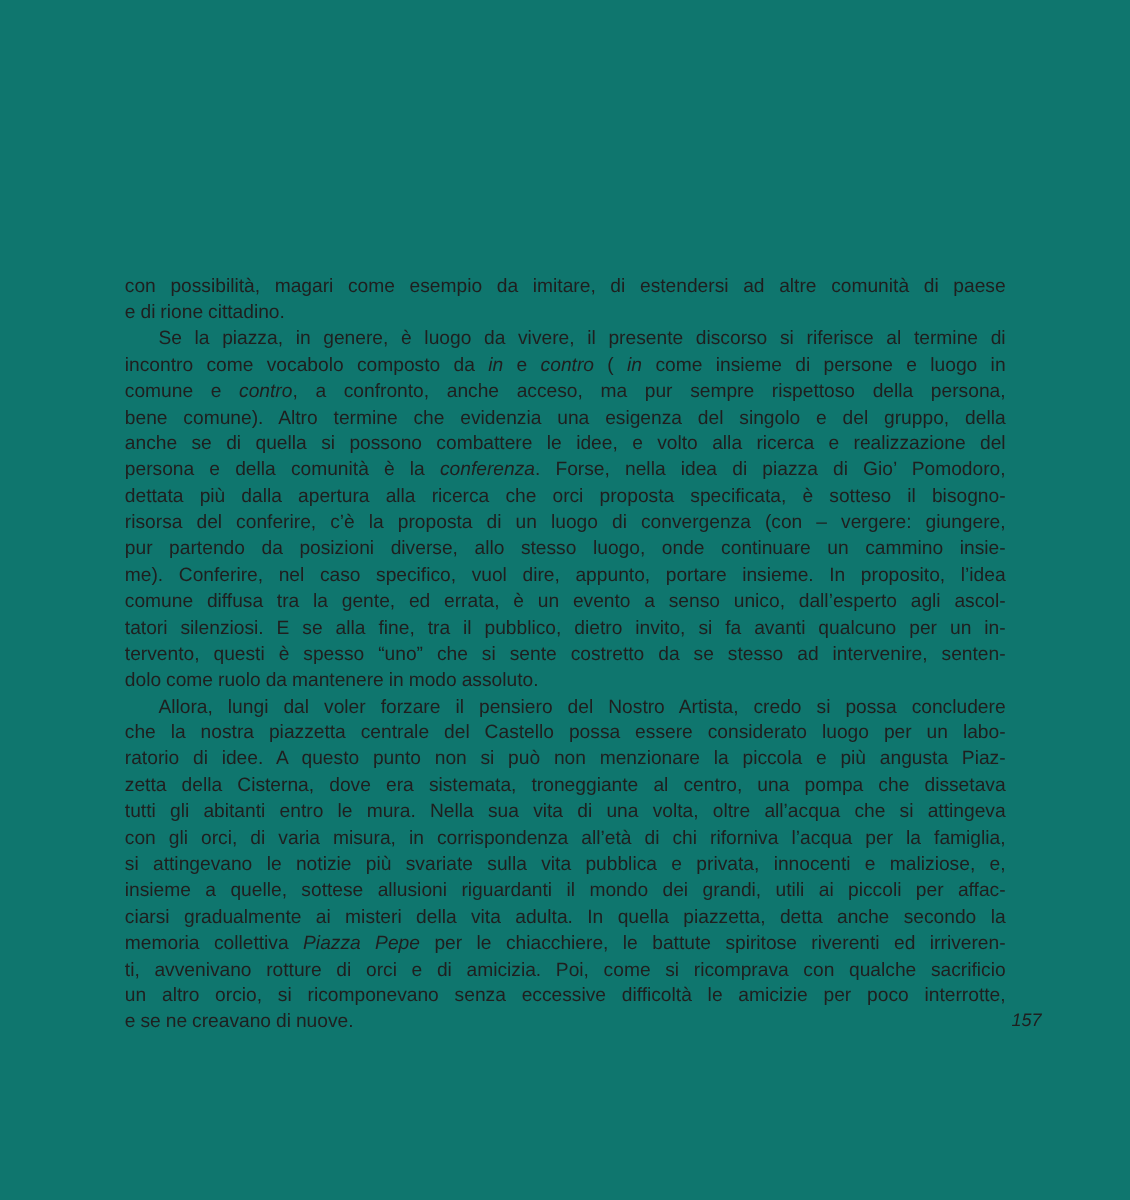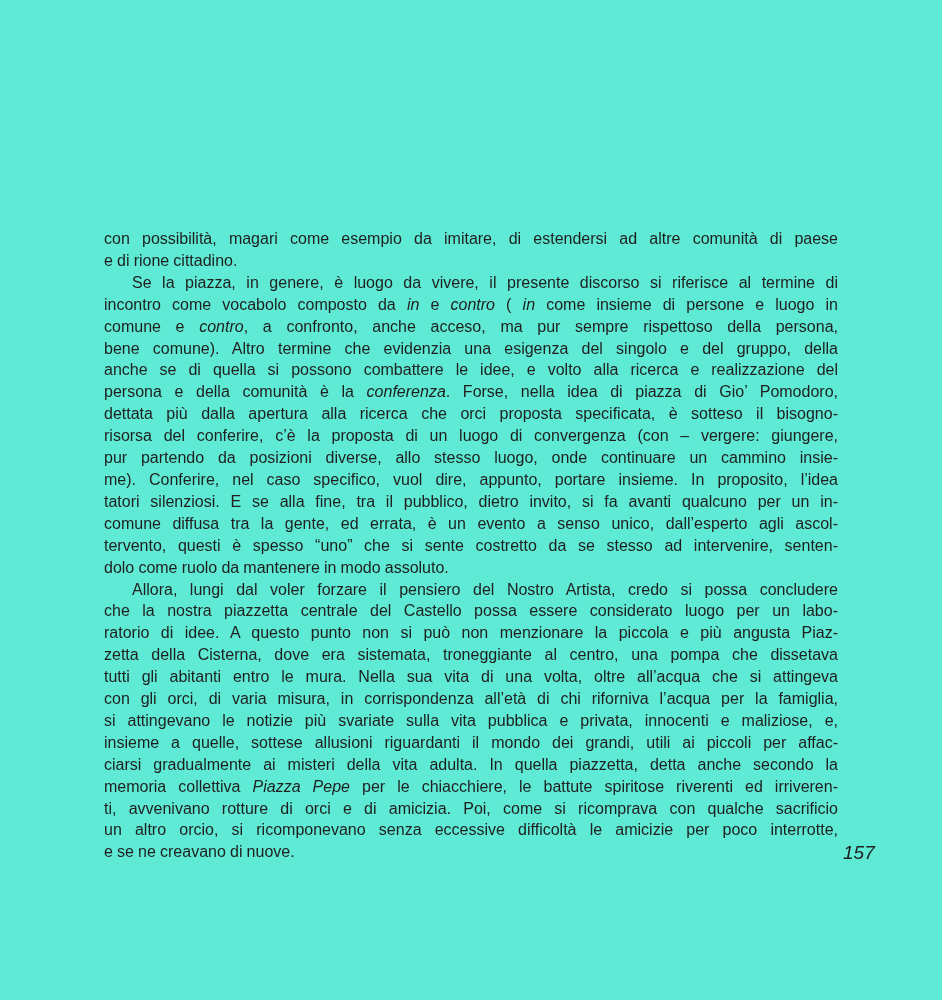--- a/index.html
+++ b/index.html
@@ -4,21 +4,21 @@
 <style>
   html, body {
     margin: 0;
     padding: 0;
     background: #ffffff;
   }
   .page {
     position: relative;
     width: 942px;
     height: 1000px;
-    background: #5eead4;
+    background: #0f766e;
     font-family: "Liberation Sans", sans-serif;
     color: #1f1f1f;
     overflow: hidden;
   }
   .text-block {
     position: absolute;
     left: 104px;
     top: 228px;
     width: 734px;
     font-size: 16px;
@@ -36,21 +36,21 @@
   .line.indent {
     text-indent: 28px;
   }
   .line i {
   }
   .folio {
     position: absolute;
     left: 843px;
     top: 842px;
     width: 60px;
-    font-size: 19px;
+    font-size: 15px;
     font-style: italic;
     color: #1f1f1f;
   }
 </style>
 </head>
 <body>
 
 <div class="page">
   <div class="text-block" id="text-block">
       <div class="line"><span>con possibilità, magari come esempio da imitare, di estendersi ad altre comunità di paese</span></div>
@@ -58,22 +58,22 @@
       <div class="line indent"><span>Se la piazza, in genere, è luogo da vivere, il presente discorso si riferisce al termine di</span></div>
       <div class="line"><span>incontro come vocabolo composto da </span><i>in</i><span> e </span><i>contro</i><span> ( </span><i>in</i><span> come insieme di persone e luogo in</span></div>
       <div class="line"><span>comune e </span><i>contro</i><span>, a confronto, anche acceso, ma pur sempre rispettoso della persona,</span></div>
       <div class="line"><span>bene comune). Altro termine che evidenzia una esigenza del singolo e del gruppo, della</span></div>
       <div class="line"><span>anche se di quella si possono combattere le idee, e volto alla ricerca e realizzazione del</span></div>
       <div class="line"><span>persona e della comunità è la </span><i>conferenza</i><span>. Forse, nella idea di piazza di Gio’ Pomodoro,</span></div>
       <div class="line"><span>dettata più dalla apertura alla ricerca che orci proposta specificata, è sotteso il bisogno-</span></div>
       <div class="line"><span>risorsa del conferire, c’è la proposta di un luogo di convergenza (con – vergere: giungere,</span></div>
       <div class="line"><span>pur partendo da posizioni diverse, allo stesso luogo, onde continuare un cammino insie-</span></div>
       <div class="line"><span>me). Conferire, nel caso specifico, vuol dire, appunto, portare insieme. In proposito, l’idea</span></div>
+      <div class="line"><span>comune diffusa tra la gente, ed errata, è un evento a senso unico, dall’esperto agli ascol-</span></div>
       <div class="line"><span>tatori silenziosi. E se alla fine, tra il pubblico, dietro invito, si fa avanti qualcuno per un in-</span></div>
-      <div class="line"><span>comune diffusa tra la gente, ed errata, è un evento a senso unico, dall’esperto agli ascol-</span></div>
       <div class="line"><span>tervento, questi è spesso “uno” che si sente costretto da se stesso ad intervenire, senten-</span></div>
       <div class="line last"><span>dolo come ruolo da mantenere in modo assoluto.</span></div>
       <div class="line indent"><span>Allora, lungi dal voler forzare il pensiero del Nostro Artista, credo si possa concludere</span></div>
       <div class="line"><span>che la nostra piazzetta centrale del Castello possa essere considerato luogo per un labo-</span></div>
       <div class="line"><span>ratorio di idee. A questo punto non si può non menzionare la piccola e più angusta Piaz-</span></div>
       <div class="line"><span>zetta della Cisterna, dove era sistemata, troneggiante al centro, una pompa che dissetava</span></div>
       <div class="line"><span>tutti gli abitanti entro le mura. Nella sua vita di una volta, oltre all’acqua che si attingeva</span></div>
       <div class="line"><span>con gli orci, di varia misura, in corrispondenza all’età di chi riforniva l’acqua per la famiglia,</span></div>
       <div class="line"><span>si attingevano le notizie più svariate sulla vita pubblica e privata, innocenti e maliziose, e,</span></div>
       <div class="line"><span>insieme a quelle, sottese allusioni riguardanti il mondo dei grandi, utili ai piccoli per affac-</span></div>

